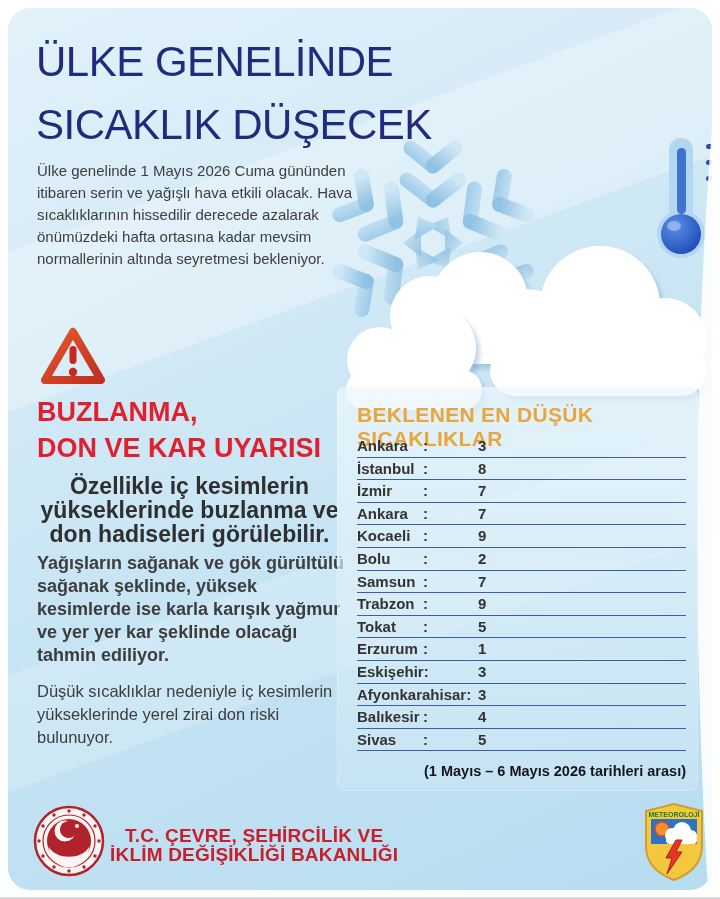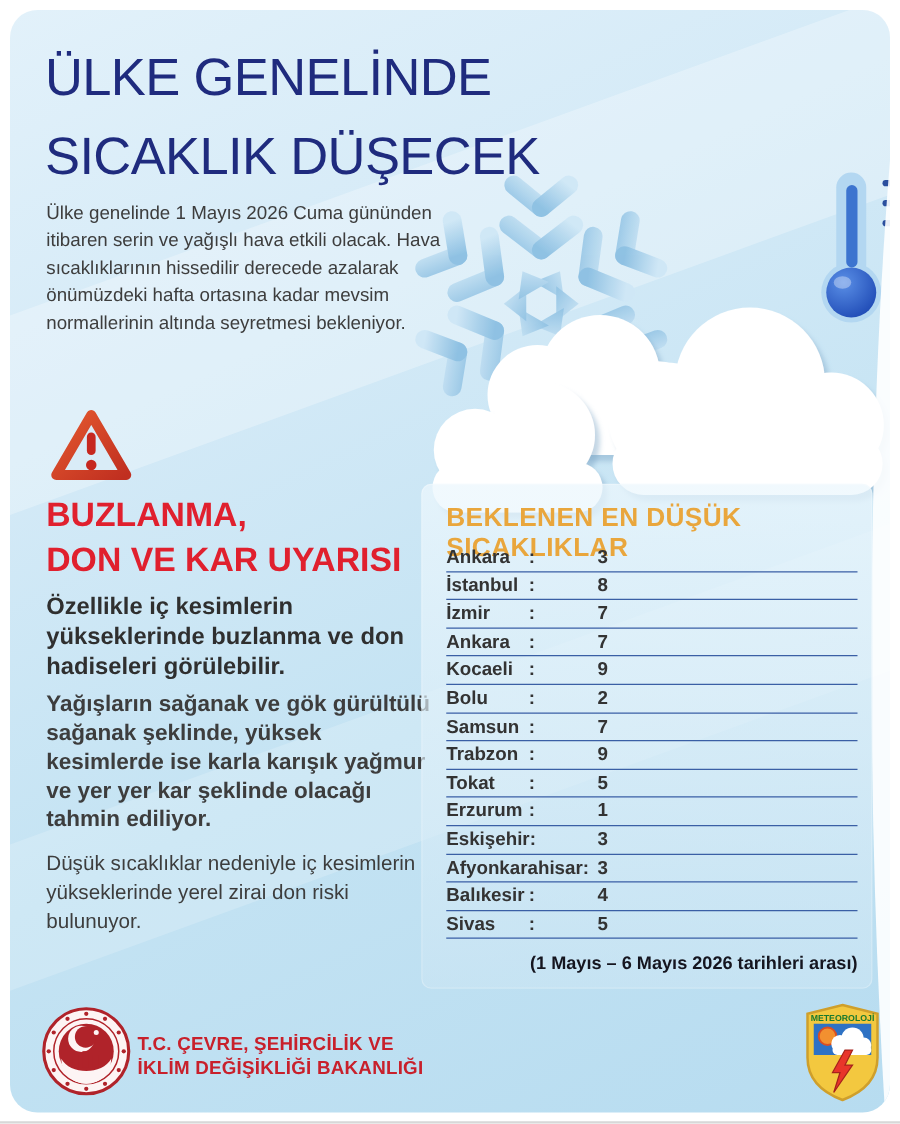--- a/index.html
+++ b/index.html
@@ -28,21 +28,21 @@
     color:#3d3d3d;font-size:15px;line-height:22px;font-weight:500;
   }
 
   .warn-icon{position:absolute;left:30px;top:318px;}
   .warn-heading{
     position:absolute;left:29px;top:386px;
     color:#e0202e;font-weight:800;font-size:27px;line-height:36px;letter-spacing:0px;
   }
   .warn-strong{
     position:absolute;left:29px;top:466px;width:305px;
-    color:#2f2f2f;font-weight:700;font-size:19px;line-height:24px;
+    color:#2f2f2f;font-weight:700;font-size:23px;line-height:24px;text-align:center;
   }
   .para1{
     position:absolute;left:29px;top:544px;width:308px;
     color:#3d3d3d;font-size:18px;line-height:23px;font-weight:700;
   }
   .para2{
     position:absolute;left:29px;top:672px;width:308px;
     color:#3d3d3d;font-size:16.5px;line-height:23px;font-weight:400;
   }
 
@@ -66,21 +66,21 @@
   .t-colon{display:inline-block;}
   .t-val{position:absolute;left:121px;top:0;}
   .footnote{
     position:absolute;right:12px;bottom:12px;
     color:#15151f;font-weight:700;font-size:14.5px;margin-top:32px;
   }
 
   .ministry{position:absolute;left:24px;top:796px;}
   .ministry-text{
     position:absolute;left:102px;top:818px;
-    color:#c8202b;font-weight:800;font-size:15px;line-height:19px;letter-spacing:0.2px;
+    color:#c8202b;font-weight:800;font-size:19px;line-height:19px;letter-spacing:0.2px;text-align:center;
   }
   .met-shield{position:absolute;left:634px;top:794px;}
 
   .illus{position:absolute;pointer-events:none;}
 </style>
 </head>
 <body>
 
 <div class="card">
 

